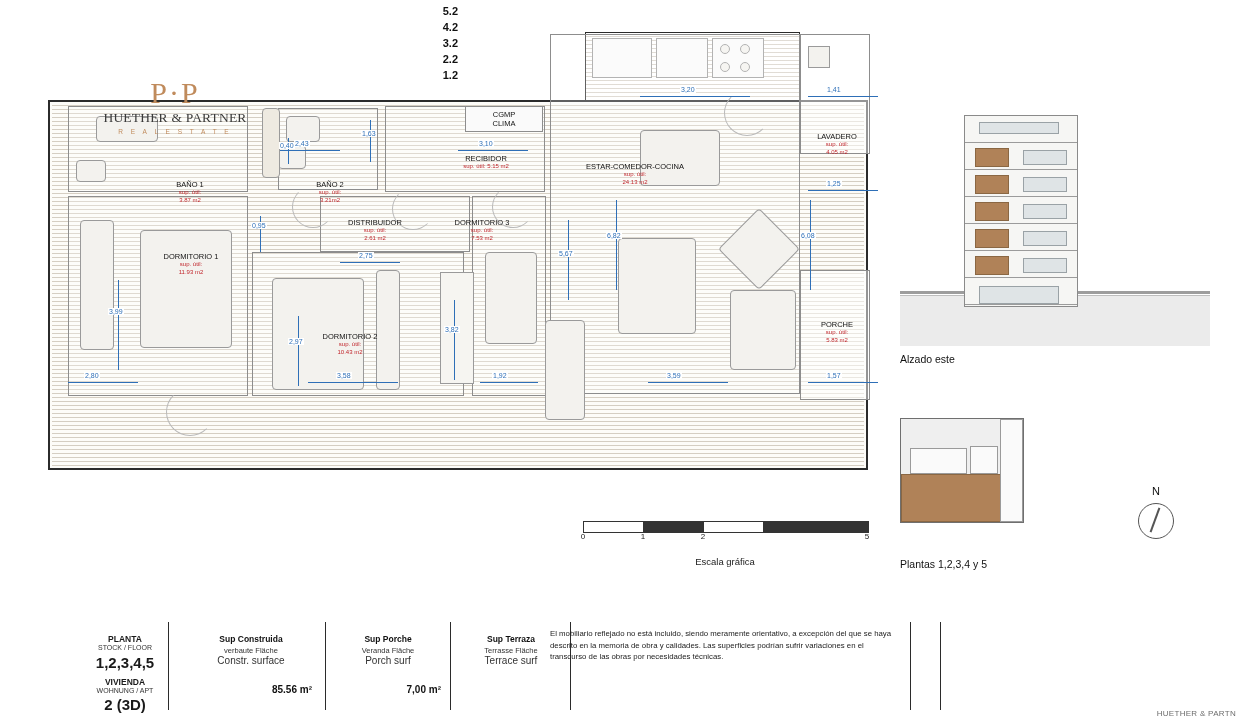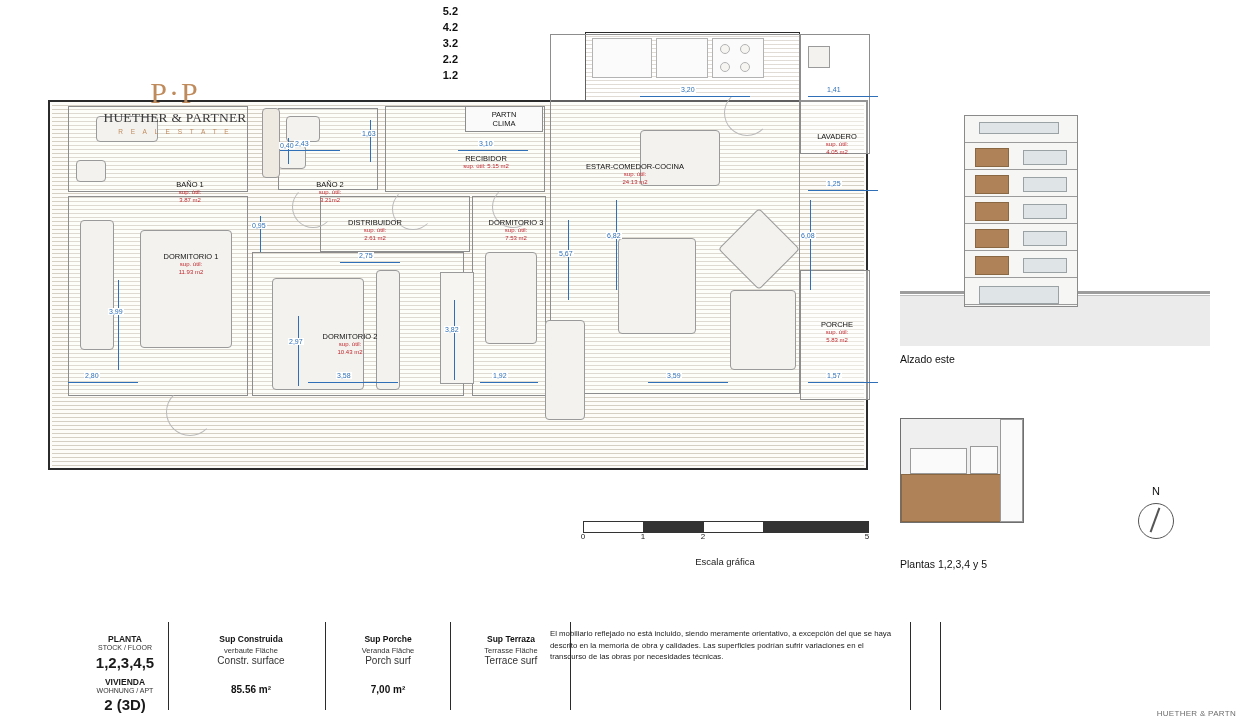--- a/index.html
+++ b/index.html
@@ -98,21 +98,21 @@
   .n-needle{position:absolute;left:24px;top:22px;width:2px;height:26px;background:#555;transform:rotate(20deg);}
   .n-letter{position:absolute;left:22px;top:0;font-size:11px;color:#111;}
 
   
   #legend{left:40px;top:600px;width:1160px;height:110px;}
   .lg-sep{position:absolute;top:22px;width:1px;height:88px;background:#2b2b2b;}
   .lg-col{position:absolute;text-align:center;}
   .lg-col .h{font-size:8.5px;font-weight:bold;color:#111;}
   .lg-col .s1{font-size:7.5px;color:#333;margin-top:2px;}
   .lg-col .s2{font-size:10px;color:#333;}
-  .lg-col .v{font-size:10px;font-weight:bold;color:#111;margin-top:18px;}
+  .lg-col .v{font-size:10px;font-weight:bold;color:#111;margin-top:18px;text-align:right;}
   .lg-planta{position:absolute;text-align:center;}
   .lg-planta .h{font-size:8.5px;font-weight:bold;}
   .lg-planta .s{font-size:7px;color:#333;}
   .lg-planta .v{font-size:15px;font-weight:bold;margin-top:3px;}
   #note{position:absolute;left:510px;top:28px;width:350px;font-size:7.8px;color:#222;line-height:1.5;}
   #footer-brand{position:absolute;right:4px;bottom:2px;font-size:8px;color:#6d6d6d;letter-spacing:.3px;}
 </style>
 </head>
 <body>
 
@@ -200,21 +200,21 @@
     <div class="roomlabel" style="left:505px;top:142px;width:180px;">
       <div class="name">ESTAR-COMEDOR-COCINA</div>
       <div class="sup">sup. útil:</div>
       <div class="area">24.13 m2</div>
     </div>
     <div class="roomlabel" style="left:280px;top:198px;width:110px;">
       <div class="name">DISTRIBUIDOR</div>
       <div class="sup">sup. útil:</div>
       <div class="area">2.61 m2</div>
     </div>
-    <div class="roomlabel" style="left:421px;top:198px;width:110px;">
+    <div class="roomlabel" style="left:387px;top:198px;width:110px;">
       <div class="name">DORMITORIO 3</div>
       <div class="sup">sup. útil:</div>
       <div class="area">7.53 m2</div>
     </div>
     <div class="roomlabel" style="left:96px;top:232px;width:110px;">
       <div class="name">DORMITORIO 1</div>
       <div class="sup">sup. útil:</div>
       <div class="area">11.93 m2</div>
     </div>
     <div class="roomlabel" style="left:255px;top:312px;width:110px;">
@@ -226,21 +226,21 @@
       <div class="name">LAVADERO</div>
       <div class="sup">sup. útil:</div>
       <div class="area">4.05 m2</div>
     </div>
     <div class="roomlabel" style="left:760px;top:300px;width:74px;">
       <div class="name">PORCHE</div>
       <div class="sup">sup. útil:</div>
       <div class="area">5.83 m2</div>
     </div>
     <div class="roomlabel" style="left:428px;top:90px;width:72px;">
-      <div class="name">PARTN</div>
+      <div class="name">CGMP</div>
       <div class="name">CLIMA</div>
     </div>
 
     <div class="dim-h" style="left:600px;top:76px;width:110px;"></div>
     <div class="dimlabel" style="left:640px;top:66px;">3,20</div>
 
     <div class="dim-h" style="left:768px;top:76px;width:70px;"></div>
     <div class="dimlabel" style="left:786px;top:66px;">1,41</div>
 
     <div class="dim-h" style="left:768px;top:170px;width:70px;"></div>

